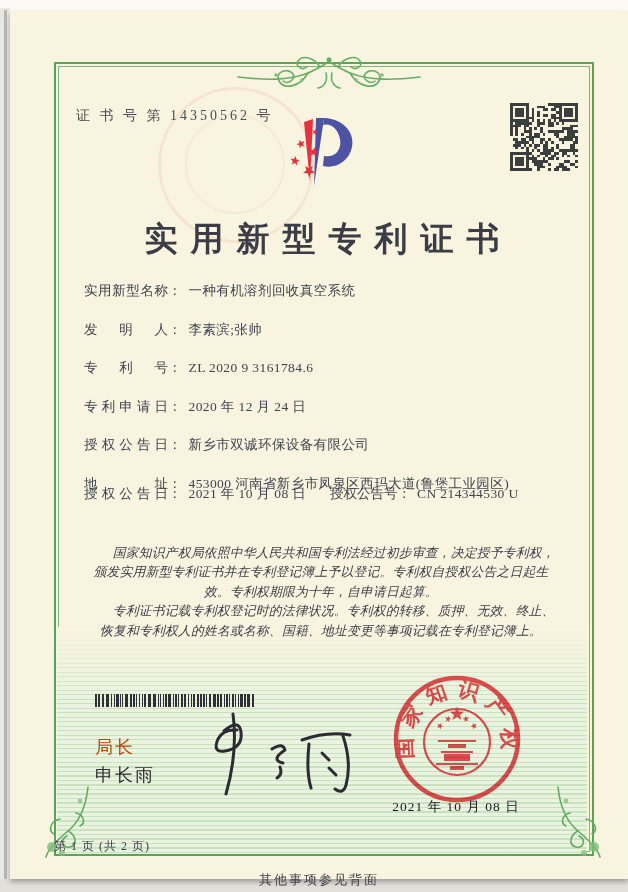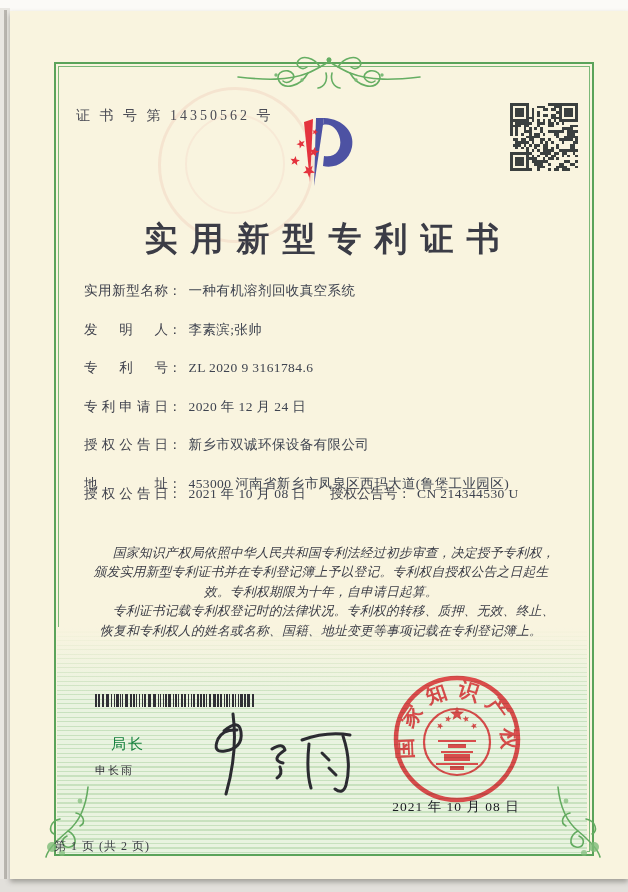--- a/index.html
+++ b/index.html
@@ -50,23 +50,23 @@
   .fval{letter-spacing:.4px;color:#3f4450;}
   .fgroup2{position:absolute;left:246px;top:0;white-space:nowrap;}
   .fgroup2 .fcolon{margin-right:6px;}
   
   .paras{position:absolute;left:72px;top:533px;width:478px;
     font-size:12.8px;line-height:19.4px;color:#3b3d47;font-style:italic;letter-spacing:.2px;}
   .paras p{margin:0;text-indent:2em;text-align:center;}
   
   .barcode{position:absolute;left:85px;top:683px;width:160px;height:13px;}
   .barcode span{position:absolute;top:0;height:13px;background:#303036;}
-  .signer-title{position:absolute;left:85px;top:724px;font-size:15px;color:#15803d;letter-spacing:2px;
-    font-family:"Liberation Sans","DejaVu Sans",sans-serif;margin-left:16px;}
-  .signer-name{position:absolute;left:85px;top:752px;font-size:11px;color:#2d2d34;letter-spacing:2px;
+  .signer-title{position:absolute;left:85px;top:724px;font-size:18px;color:#c2410c;letter-spacing:2px;
+    font-family:"Liberation Sans","DejaVu Sans",sans-serif;}
+  .signer-name{position:absolute;left:85px;top:752px;font-size:18px;color:#2d2d34;letter-spacing:2px;
     font-family:Liberation Mono, monospace;}
   .signature{position:absolute;left:180px;top:698px;}
   .seal{position:absolute;left:368px;top:652px;mix-blend-mode:multiply;}
   .seal-date{position:absolute;left:366px;top:787px;width:160px;text-align:center;
     font-size:13.5px;color:#1c1e24;letter-spacing:1px;}
   .page-num{position:absolute;left:44px;top:827px;width:536px;text-align:left;
     font-size:12px;color:#3a3c44;letter-spacing:1px;}
   .back-note{position:absolute;left:0;top:860px;width:618px;text-align:center;
     font-size:13px;color:#3e3f48;letter-spacing:2px;}
   .orn-top{position:absolute;left:226px;top:36px;}
@@ -590,14 +590,15 @@
       <circle cx="14" cy="62" r="5" fill="#7dbb78" stroke="none" opacity=".8"></circle>
       <circle cx="24" cy="68" r="3" fill="#7dbb78" stroke="none" opacity=".7"></circle>
       <circle cx="42" cy="16" r="2.4" fill="#7dbb78" stroke="none" opacity=".7"></circle>
     </g>
   </svg>
   <svg class="orn-br" width="54" height="74" viewBox="0 0 54 74">
     <use href="#cornorn" transform="translate(54,0) scale(-1,1)"></use>
   </svg>
 
   <div class="page-num">第 1 页 (共 2 页)</div>
+  <div class="back-note">其他事项参见背面</div>
 
 </div>
 
 </body></html>

